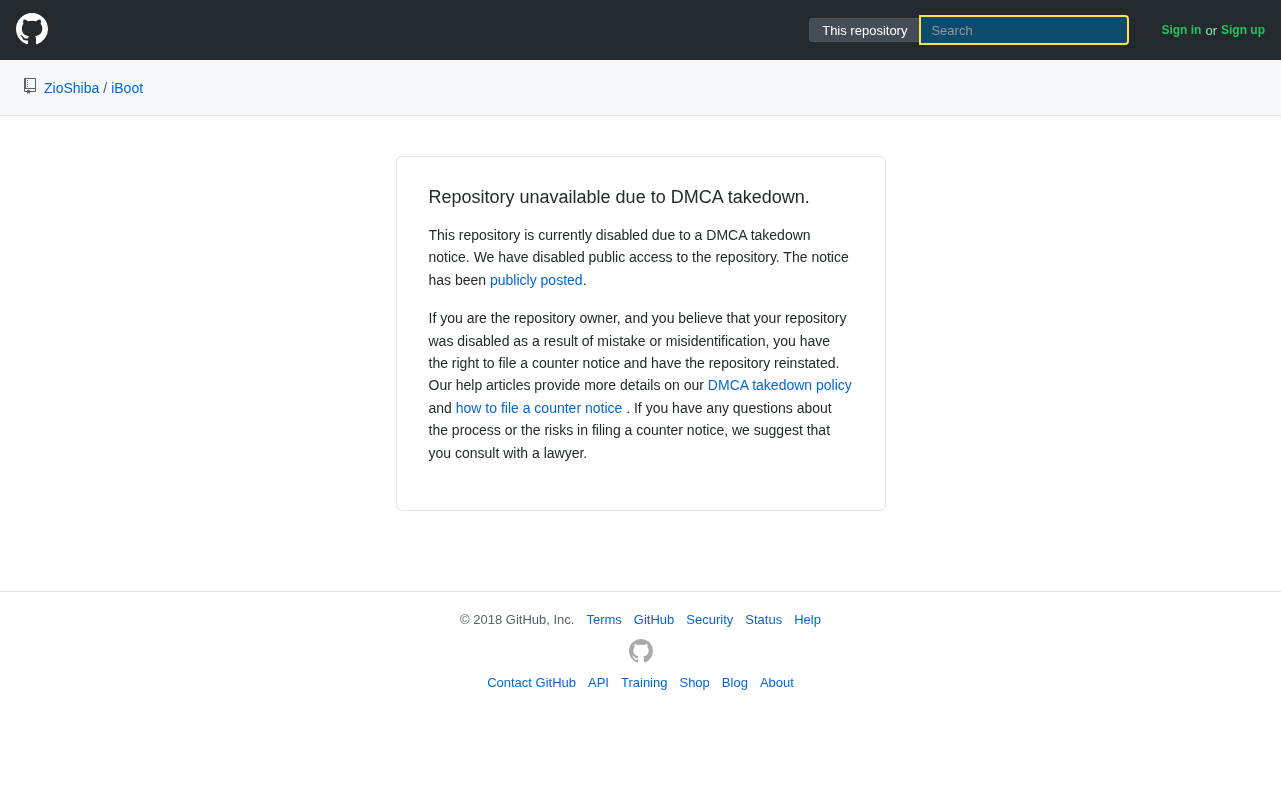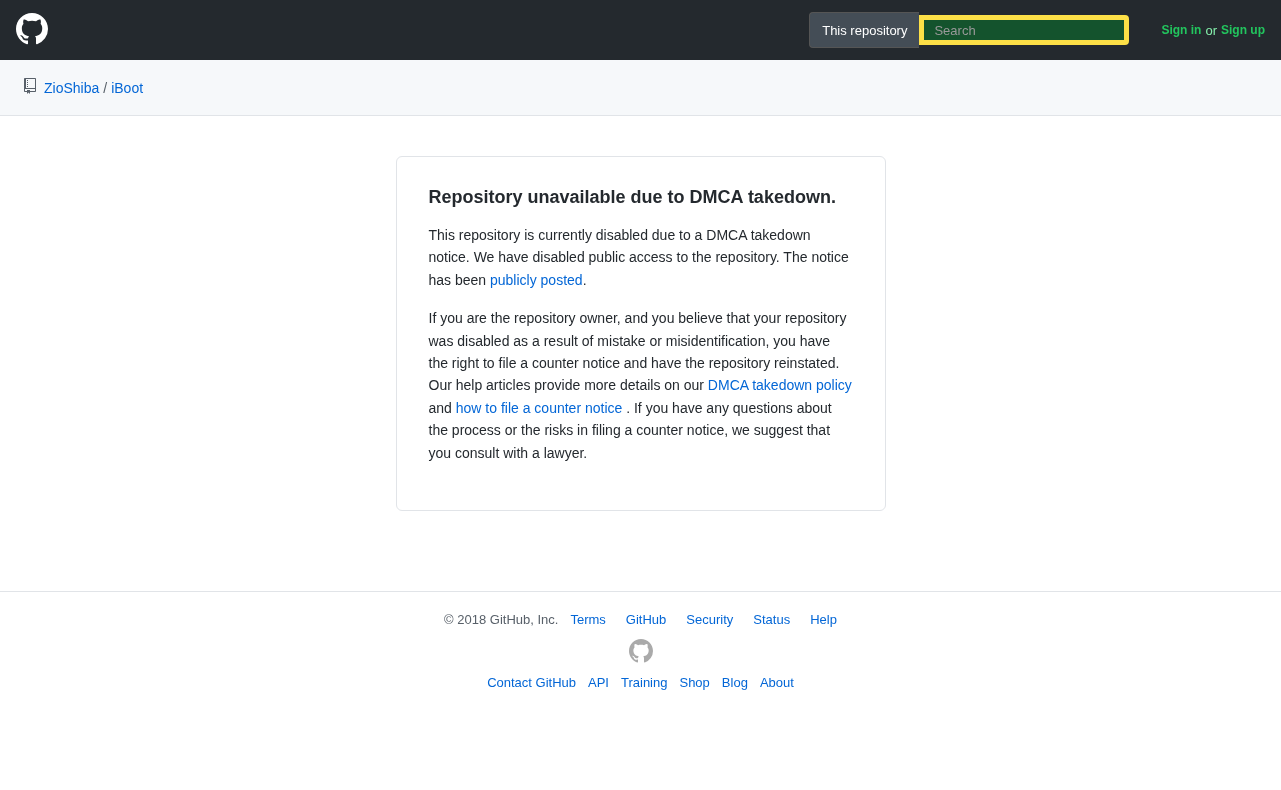--- a/index.html
+++ b/index.html
@@ -39,27 +39,27 @@
     }
     .search-repo-label {
       background: #444d56;
       color: #fff;
       font-size: 13px;
       padding: 5px 12px;
       border: 1px solid #555;
       border-right: none;
       border-radius: 4px 0 0 4px;
       white-space: nowrap;
-      height: 36px;
+      height: 24px;
       display: flex;
       align-items: center;
     }
     .search-input {
-      background: #14532d;
-      border: 5px solid #fde047;
+      background: #0c4a6e;
+      border: 2px solid #fde047;
       color: #aaa;
       font-size: 13px;
       padding: 5px 10px;
       border-radius: 0 4px 4px 0;
       outline: none;
       width: 210px;
       height: 30px;
     }
     .search-input::placeholder { color: #999; }
     .header-auth {
@@ -98,21 +98,21 @@
     }
     .dmca-box {
       border: 1px solid #e1e4e8;
       border-radius: 6px;
       padding: 30px 32px;
       max-width: 490px;
       width: 100%;
     }
     .dmca-title {
       font-size: 18px;
-      font-weight: 700;
+      font-weight: 400;
       color: #24292e;
       margin-bottom: 16px;
     }
     .dmca-paragraph {
       font-size: 14px;
       line-height: 1.6;
       color: #24292e;
       margin-bottom: 16px;
     }
     .dmca-paragraph a { color: #0366d6; text-decoration: none; }
@@ -131,21 +131,21 @@
     .footer-left {
       display: flex;
       align-items: center;
       gap: 12px;
       flex-wrap: wrap;
     }
     .footer-copyright { color: #586069; font-size: 13px; }
     .footer-links {
       display: flex;
       align-items: center;
-      gap: 20px;
+      gap: 12px;
       flex-wrap: wrap;
       text-align: center;
     }
     .footer-links a { color: #0366d6; text-decoration: none; font-size: 13px; }
     .footer-center {
       flex: 1;
       display: flex;
       justify-content: center;
     }
     .footer-center svg { width: 24px; height: 24px; fill: #aaa; }

